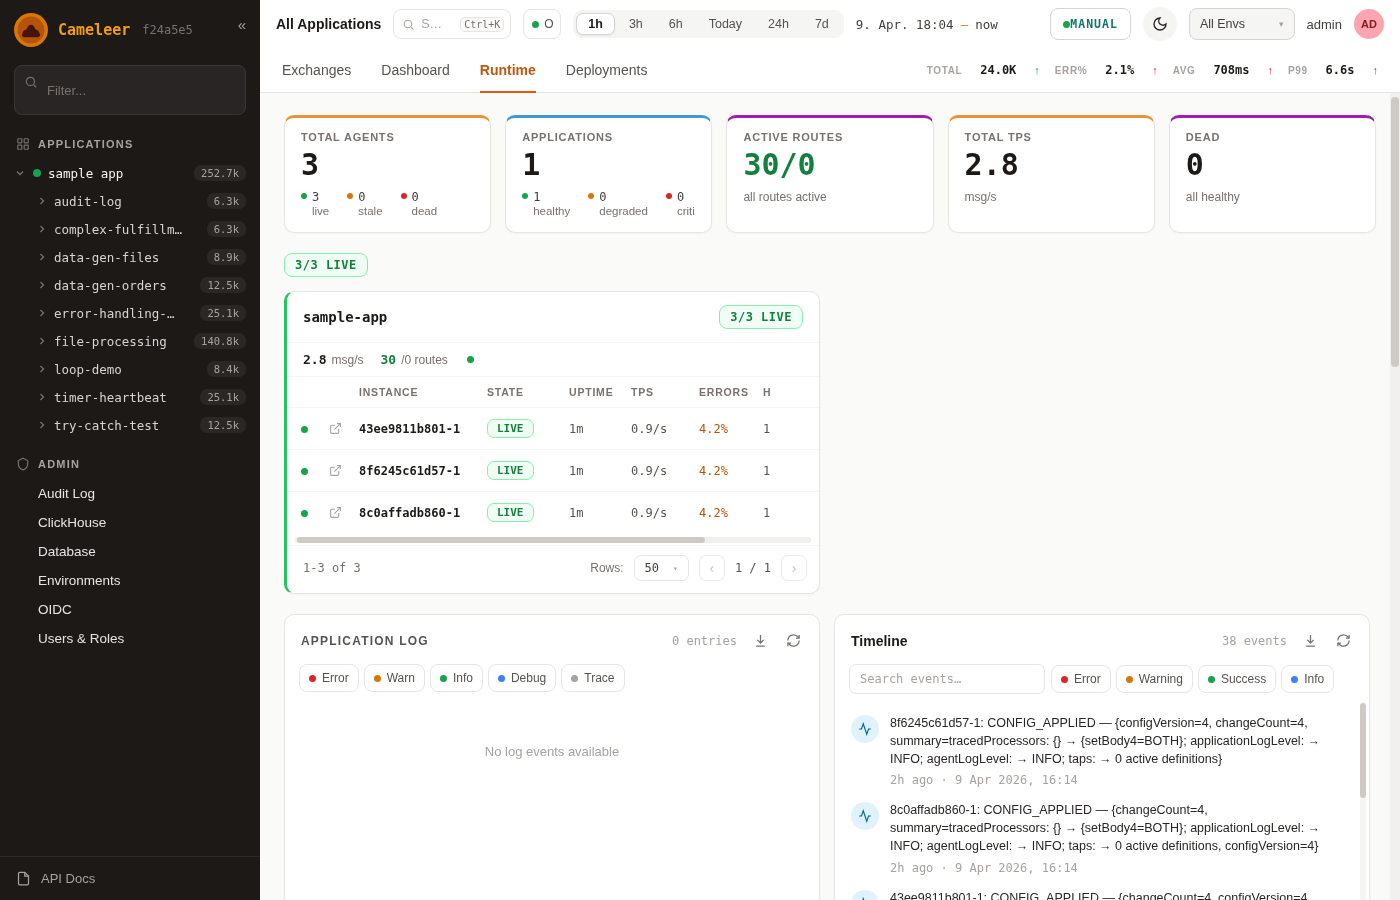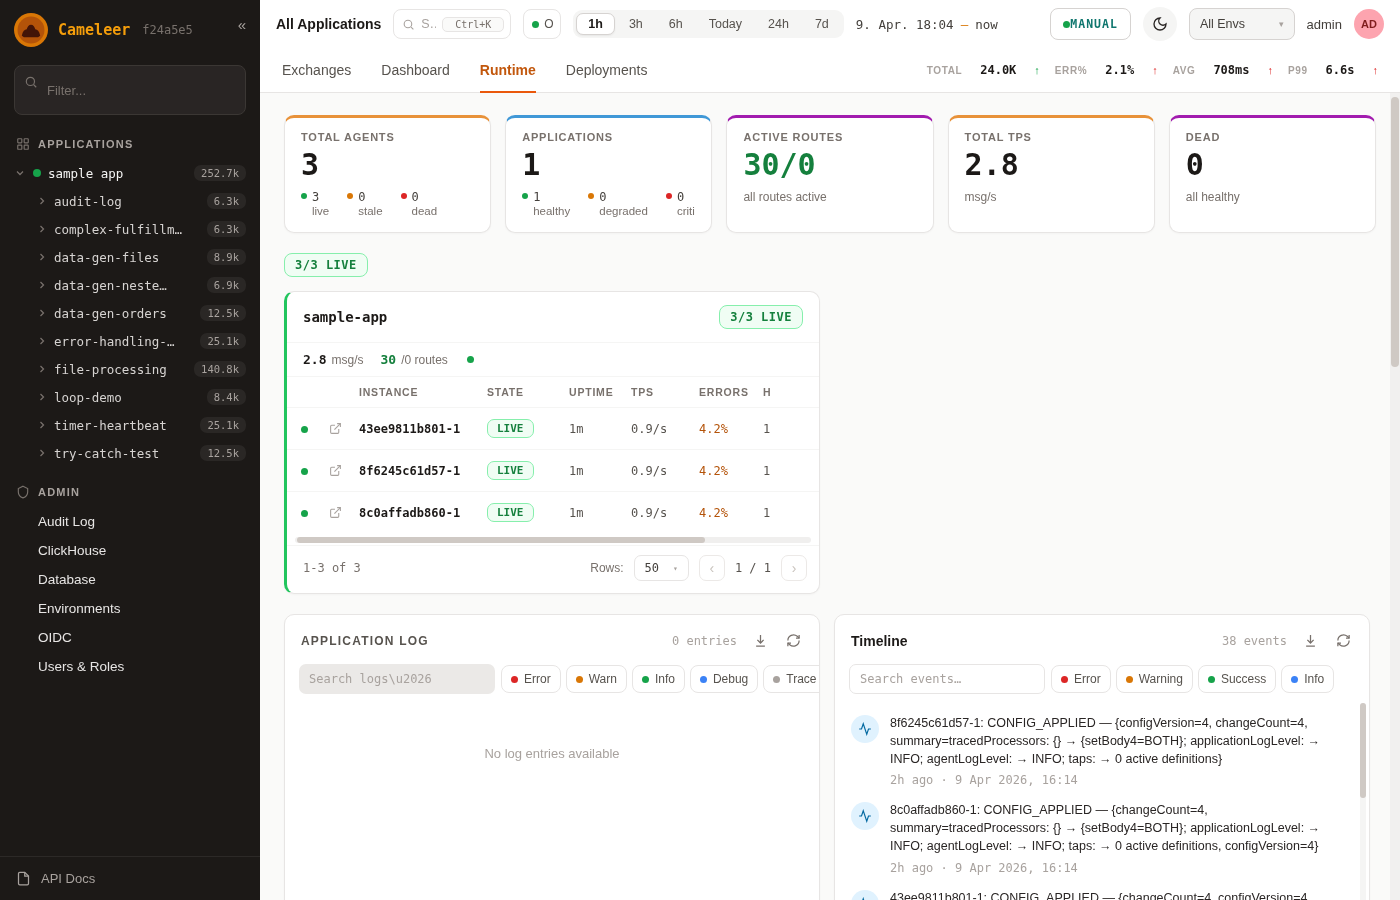--- a/index.html
+++ b/index.html
@@ -41,21 +41,21 @@
 
   
   .right-col { flex:1; min-width:0; display:flex; flex-direction:column; position:relative; background:#fafaf9; }
 
   
   .top-header { height:48px; flex-shrink:0; background:#fff; display:flex; align-items:center; gap:12px; padding:0 16px; }
   .page-title { font-size:14px; font-weight:bold; white-space:nowrap; }
   .hdr-search { width:118px; height:30px; border:1px solid #e7e5e4; border-radius:8px; background:#fff; display:flex; align-items:center; gap:6px; padding:0 6px 0 8px; color:#a8a29e; cursor:text; }
   .hdr-search svg { width:13px; height:13px; flex-shrink:0; }
   .hdr-search .ph { font-size:12.5px; overflow:hidden; white-space:nowrap; }
-  .kbd { margin-left:auto; border:1px solid #e7e5e4; background:#fafaf9; border-radius:5px; padding:1px 12px; font-size:10px; color:#78716c; font-family:"DejaVu Sans Mono",monospace; white-space:nowrap; }
+  .kbd { margin-left:auto; border:1px solid #e7e5e4; background:#fafaf9; border-radius:5px; padding:1px 3px; font-size:10px; color:#78716c; font-family:"DejaVu Sans Mono",monospace; white-space:nowrap; }
   .online-chip { height:30px; width:38px; border:1px solid #e7e5e4; border-radius:8px; display:flex; align-items:center; gap:5px; padding:0 8px; overflow:hidden; font-size:12px; color:#57534e; }
   .time-group { background:#f5f5f4; border-radius:9px; padding:3px; display:flex; gap:2px; }
   .time-btn { padding:4px 12px; font-size:12.5px; color:#57534e; border-radius:7px; white-space:nowrap; }
   .time-btn.active { background:#fff; border:1px solid #d6d3d1; color:#1c1917; font-weight:bold; padding:3px 11px; box-shadow:0 1px 2px rgba(0,0,0,.06); }
   .date-range { display:flex; align-items:center; gap:7px; font-family:"DejaVu Sans Mono",monospace; font-size:12.5px; color:#44403c; white-space:nowrap; }
   .date-sep { color:#d97706; }
   .manual-chip { margin-left:auto; height:32px; border:1px solid #d6d3d1; border-radius:8px; background:#fff; display:flex; align-items:center; padding:0 12px; font-family:"DejaVu Sans Mono",monospace; font-size:11.5px; font-weight:bold; letter-spacing:1px; color:#0f766e; }
   .icon-btn { width:34px; height:34px; border-radius:50%; background:#f5f5f4; display:flex; align-items:center; justify-content:center; color:#292524; }
   .icon-btn svg { width:16px; height:16px; }
   .env-select { height:32px; background:#f5f5f4; border:1px solid #d6d3d1; border-radius:8px; display:flex; align-items:center; gap:34px; padding:0 10px; font-size:12.5px; color:#44403c; }
@@ -221,29 +221,20 @@
       <span class="badge">6.3k</span>
     </div>
       <div class="tree-item">
       <span class="chev-r">
           <svg viewBox="0 0 24 24" fill="none" stroke="currentColor" stroke-width="2.5">
             <path d="m9 6 6 6-6 6"></path>
           </svg>
         </span>
       <span>data-gen-files</span>
       <span class="badge">8.9k</span>
-    </div>
-      <div class="tree-item">
-      <span class="chev-r">
-          <svg viewBox="0 0 24 24" fill="none" stroke="currentColor" stroke-width="2.5">
-            <path d="m9 6 6 6-6 6"></path>
-          </svg>
-        </span>
-      <span>data-gen-neste…</span>
-      <span class="badge">6.9k</span>
     </div>
       <div class="tree-item">
       <span class="chev-r">
           <svg viewBox="0 0 24 24" fill="none" stroke="currentColor" stroke-width="2.5">
             <path d="m9 6 6 6-6 6"></path>
           </svg>
         </span>
       <span>data-gen-orders</span>
       <span class="badge">12.5k</span>
     </div>
@@ -592,21 +583,20 @@
           <button class="panel-icon">
               <svg viewBox="0 0 24 24" fill="none" stroke="currentColor" stroke-width="2">
                 <path d="M3 12a9 9 0 0 1 15-6.7L21 8"></path>
                 <path d="M21 3v5h-5"></path>
                 <path d="M21 12a9 9 0 0 1-15 6.7L3 16"></path>
                 <path d="M3 21v-5h5"></path>
               </svg>
             </button>
         </div>
         <div class="filter-row">
-          <input class="log-search" placeholder="Search logs\u2026" style="">
           <div class="chips">
 
           <button class="chip">
               <span class="dot" style="background: rgb(220, 38, 38);"></span>
               <span>Error</span>
             </button>
               <button class="chip">
               <span class="dot" style="background: rgb(217, 119, 6);"></span>
               <span>Warn</span>
             </button>
@@ -617,21 +607,21 @@
               <button class="chip">
               <span class="dot" style="background: rgb(59, 130, 246);"></span>
               <span>Debug</span>
             </button>
               <button class="chip">
               <span class="dot" style="background: rgb(168, 162, 158);"></span>
               <span>Trace</span>
             </button>
             </div>
         </div>
-        <div class="empty-msg">No log entries available</div>
+        <div class="empty-msg">No log events available</div>
       </section>
 
       <section class="panel">
         <div class="panel-head">
           <span class="panel-title">Timeline</span>
           <span class="panel-count">38 events</span>
           <button class="panel-icon">
               <svg viewBox="0 0 24 24" fill="none" stroke="currentColor" stroke-width="2">
                 <path d="M12 3v12"></path>
                 <path d="m7 11 5 5 5-5"></path>

